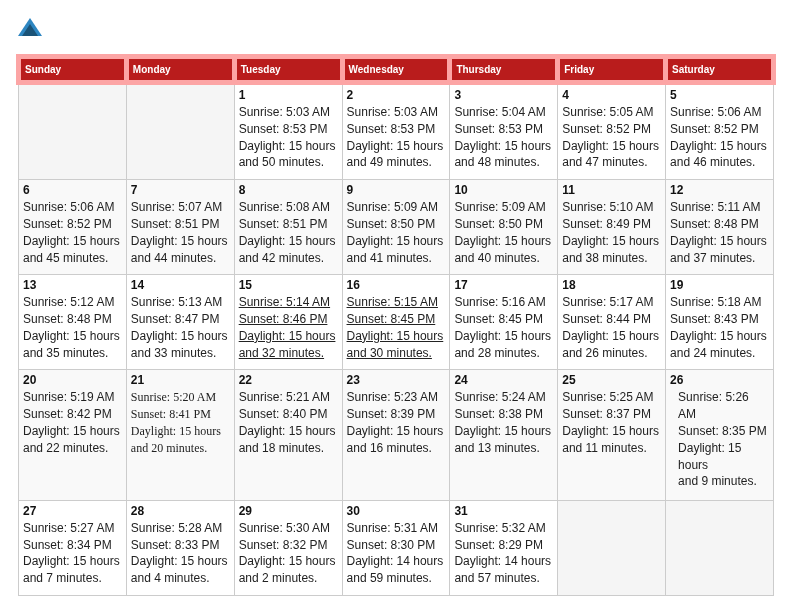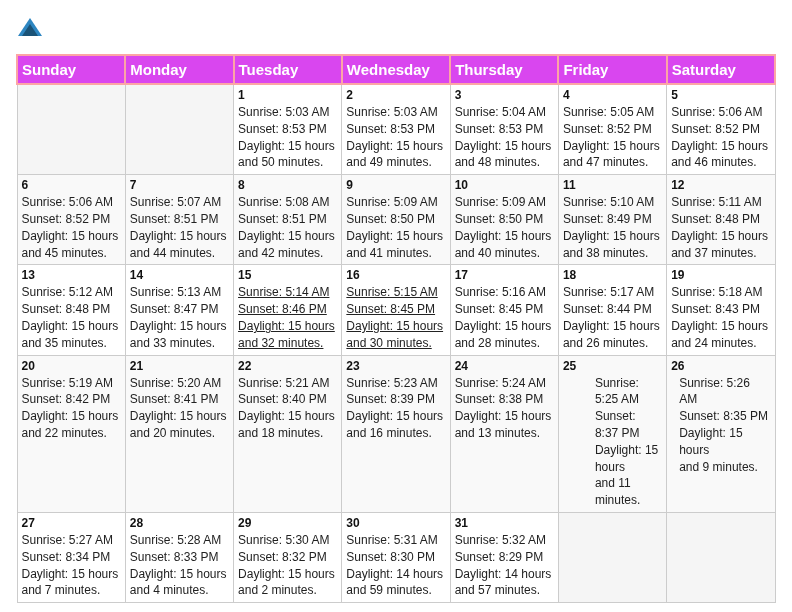--- a/index.html
+++ b/index.html
@@ -51,26 +51,26 @@
       color: #333;
     }
     .calendar {
       flex: 1;
       border: 1px solid #ccc;
       border-collapse: collapse;
       width: 100%;
       table-layout: fixed;
     }
     .calendar th {
-      background: #d946ef;
+      background: #b91c1c;
       color: #fff;
-      font-size: 15px;
+      font-size: 10px;
       padding: 5px 4px;
       text-align: left;
-      border: 2px solid #fca5a5;
+      border: 5px solid #fca5a5;
       font-weight: bold;
     }
     .calendar td {
       border: 1px solid #ccc;
       vertical-align: top;
       padding: 3px 4px;
       font-size: 9.5px;
       color: #222;
       height: 82px;
       background: #fff;
@@ -271,21 +271,21 @@
         <tr>
           <td>
             <div class="day-number">20</div>
             <div class="day-info" style="white-space: pre-line;">Sunrise: 5:19 AM
 Sunset: 8:42 PM
 Daylight: 15 hours
 and 22 minutes.</div>
           </td>
           <td>
             <div class="day-number">21</div>
-            <div class="day-info" style="white-space: pre-line;">Sunrise: 5:20 AM
+            <div class="day-info" style="white-space: pre-line; font-family: Liberation Serif, serif;">Sunrise: 5:20 AM
 Sunset: 8:41 PM
 Daylight: 15 hours
 and 20 minutes.</div>
           </td>
           <td>
             <div class="day-number">22</div>
             <div class="day-info" style="white-space: pre-line;">Sunrise: 5:21 AM
 Sunset: 8:40 PM
 Daylight: 15 hours
 and 18 minutes.</div>
@@ -299,21 +299,21 @@
           </td>
           <td>
             <div class="day-number">24</div>
             <div class="day-info" style="white-space: pre-line;">Sunrise: 5:24 AM
 Sunset: 8:38 PM
 Daylight: 15 hours
 and 13 minutes.</div>
           </td>
           <td>
             <div class="day-number">25</div>
-            <div class="day-info" style="white-space: pre-line; margin-left: 32px;">Sunrise: 5:25 AM
+            <div class="day-info" style="white-space: pre-line;">Sunrise: 5:25 AM
 Sunset: 8:37 PM
 Daylight: 15 hours
 and 11 minutes.</div>
           </td>
           <td>
             <div class="day-number">26</div>
             <div class="day-info" style="white-space: pre-line; margin-left: 8px;">Sunrise: 5:26 AM
 Sunset: 8:35 PM
 Daylight: 15 hours
 and 9 minutes.</div>

